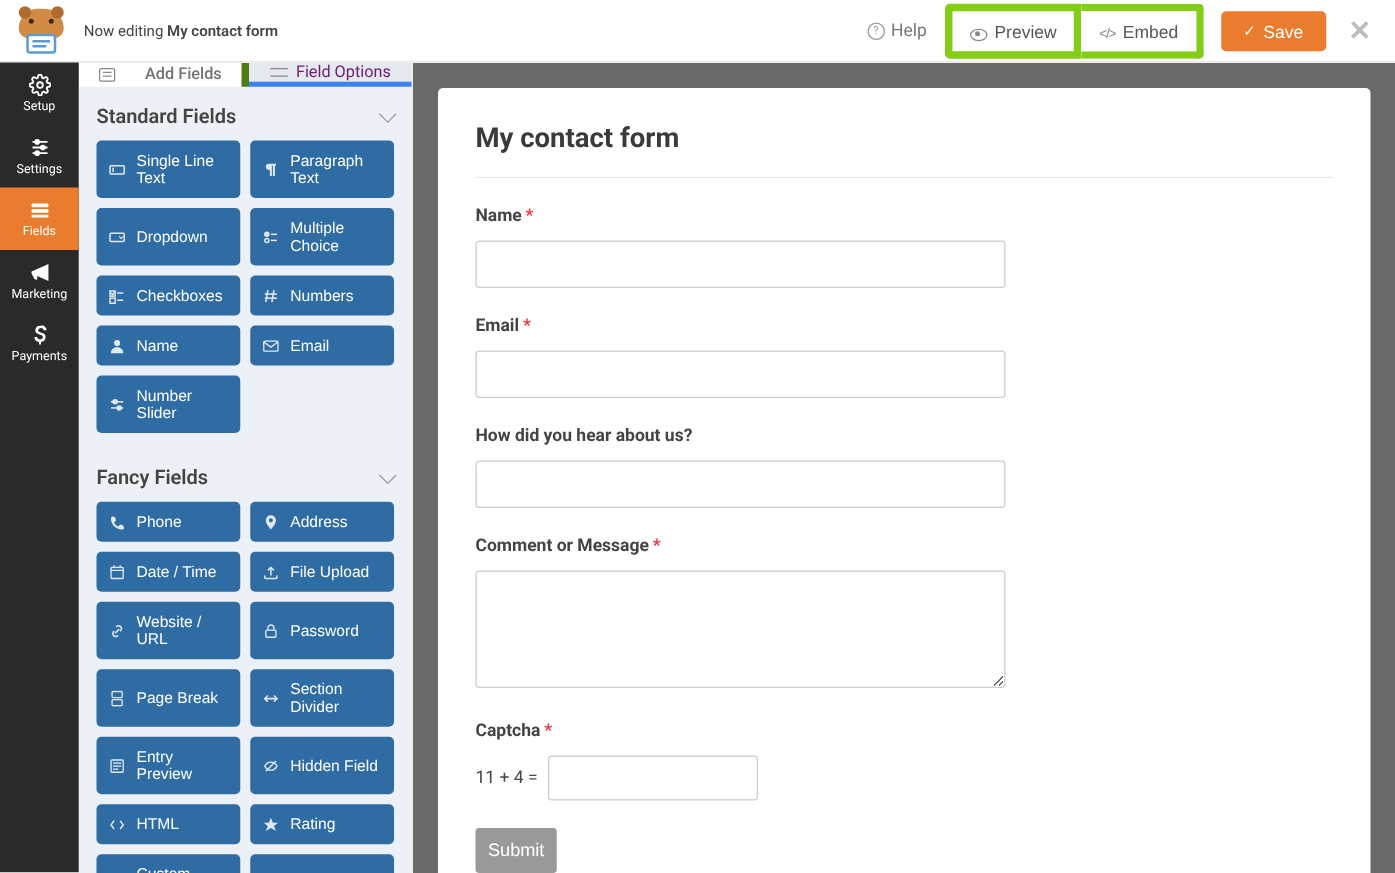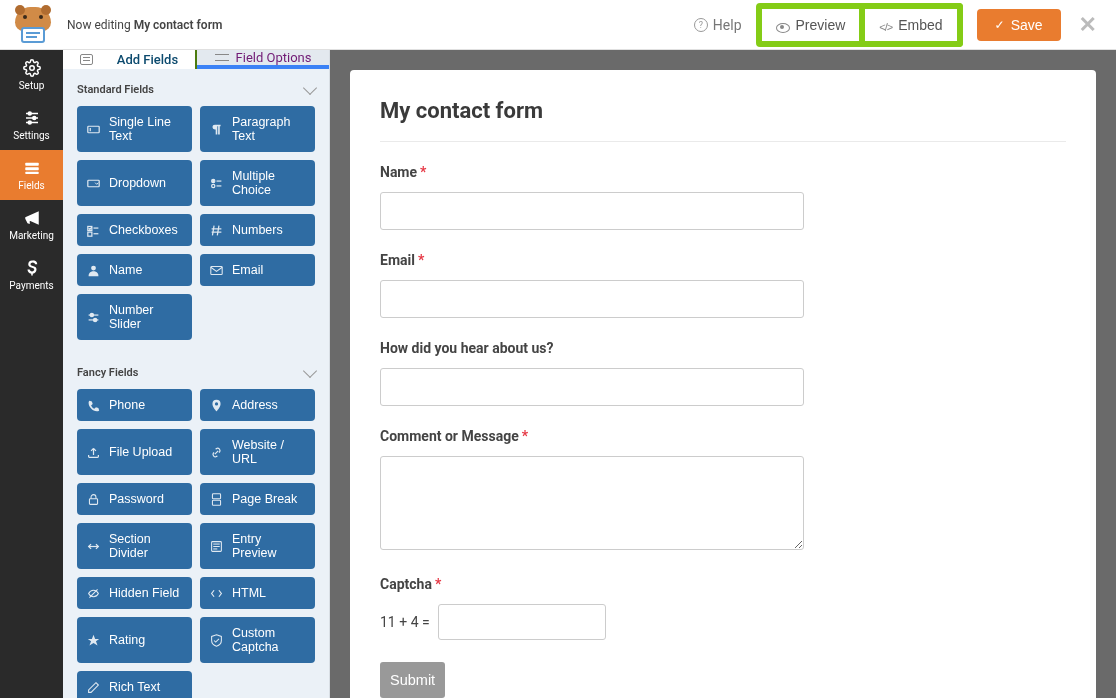--- a/index.html
+++ b/index.html
@@ -34,30 +34,30 @@
 
 .main { display: flex; height: 648px; }
 .leftnav { width: 63px; background: #2a2a2a; display: flex; flex-direction: column; }
 .nav-item { height: 50px; display: flex; flex-direction: column; align-items: center; justify-content: center; gap: 3px; color: #fff; font-size: 10px; cursor: pointer; }
 .nav-item.active { background: #e97c2f; }
 .nav-ic { width: 18px; height: 18px; display:flex; align-items:center; justify-content:center; font-size:15px;}
 
 .sidebar { width: 267px; background: #ebf1f7; border-right: 1px solid #d8dee4; display: flex; flex-direction: column; overflow-y: auto; }
 .side-tabs { display: flex; height: 38px; }
 .side-tab { flex: 1; display: flex; align-items: center; justify-content: center; gap: 7px; font-size: 13px; color: #701a75; border-bottom: 4px solid #3b82f6; cursor: pointer; }
-.side-tab.active { background: #fff; border-bottom: none; border-right: 2px solid #4d7c0f; color: #0c4a6e; font-weight: 500; gap: 24px;}
+.side-tab.active { background: #fff; border-bottom: none; border-right: 6px solid #4d7c0f; color: #737373; font-weight: 500; gap: 24px;}
 .side-tab:not(.active) { background: #e3e9ef; }
 .tab-ic { width:13px; height:11px; border:1.2px solid #888; border-radius:2px; position:relative;}
 .tab-ic::before,.tab-ic::after{content:"";position:absolute;left:2px;right:2px;height:1px;background:#888;}
 .tab-ic::before{top:2px;} .tab-ic::after{top:5px;}
 .slider-ic{position:relative; width:14px; height:12px;}
 .slider-ic::before,.slider-ic::after{content:"";position:absolute;left:0;right:0;height:1.2px;background:#888;}
 .slider-ic::before{top:2px;} .slider-ic::after{top:8px;}
 
-.section-head { padding: 14px 14px 10px; font-size: 11px; font-weight: 600; color: #444; display: flex; justify-content: space-between; align-items: center; cursor:pointer;}
+.section-head { padding: 14px 14px 10px; font-size: 16px; font-weight: 600; color: #444; display: flex; justify-content: space-between; align-items: center; cursor:pointer;}
 .chevron { width: 10px; height: 10px; border-right: 1.5px solid #999; border-bottom: 1.5px solid #999; transform: rotate(45deg); margin-top:-4px;}
 .field-grid { padding: 0 14px 12px; display: grid; grid-template-columns: 1fr 1fr; gap: 8px; }
 .field-btn { background: #2f6ca3; color: #fff; border: none; border-radius: 4px; padding: 9px 10px; font-size: 12.5px; text-align: left; display: flex; align-items: center; gap: 9px; cursor: pointer; }
 .field-ic { width: 13px; height: 13px; flex-shrink:0; opacity:0.85; display:flex; align-items:center; justify-content:center;}
 
 .canvas-wrap { flex: 1; background: #6a6a6a; padding: 20px; overflow: auto; }
 .canvas { background: #fff; border-radius: 4px; padding: 28px 30px 40px; min-height: 620px; }
 .form-title { font-size: 22px; font-weight: 700; color: #3a3a3a; padding-bottom: 18px; border-bottom: 1px solid #eaeaea; }
 .form-field { margin-top: 22px; max-width: 424px; }
 .field-label { font-size: 14px; font-weight: 700; color: #444; margin-bottom: 12px; display: block; }
@@ -283,20 +283,31 @@
           <button class="field-btn">
             <span class="field-ic">
               <svg viewBox="0 0 16 16" fill="currentColor">
                 <path d="M8 1a5 5 0 00-5 5c0 4 5 9 5 9s5-5 5-9a5 5 0 00-5-5zm0 7a2 2 0 110-4 2 2 0 010 4z"></path>
               </svg>
             </span>
             <span>Address</span>
           </button>
           <button class="field-btn">
             <span class="field-ic">
+              <svg viewBox="0 0 16 16" fill="none" stroke="currentColor" stroke-width="1.3">
+                <rect x="2" y="3" width="12" height="11" rx="1"></rect>
+                <line x1="2" y1="6" x2="14" y2="6"></line>
+                <line x1="5" y1="1" x2="5" y2="4"></line>
+                <line x1="11" y1="1" x2="11" y2="4"></line>
+              </svg>
+            </span>
+            <span>Date / Time</span>
+          </button>
+          <button class="field-btn">
+            <span class="field-ic">
               <svg viewBox="0 0 16 16" fill="none" stroke="currentColor" stroke-width="1.5">
                 <path d="M8 11V3m0 0L5 6m3-3l3 3"></path>
                 <path d="M2 11v2a1 1 0 001 1h10a1 1 0 001-1v-2"></path>
               </svg>
             </span>
             <span>File Upload</span>
           </button>
           <button class="field-btn">
             <span class="field-ic">
               <svg viewBox="0 0 16 16" fill="none" stroke="currentColor" stroke-width="1.5">

